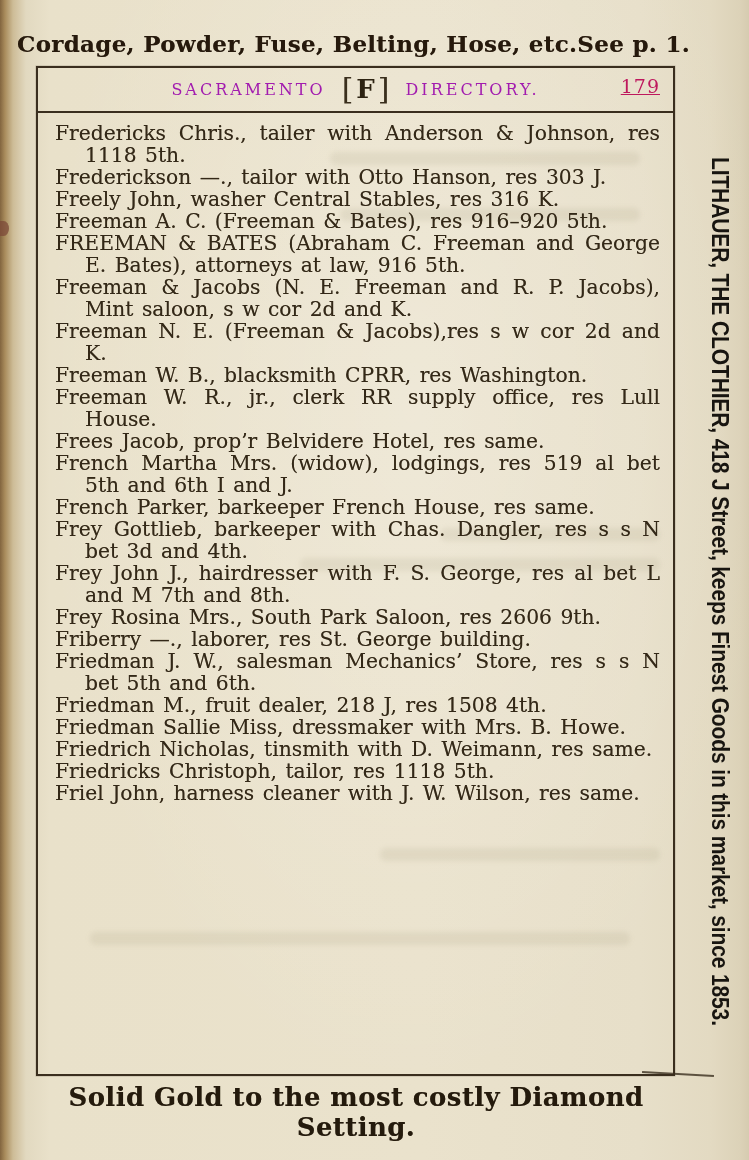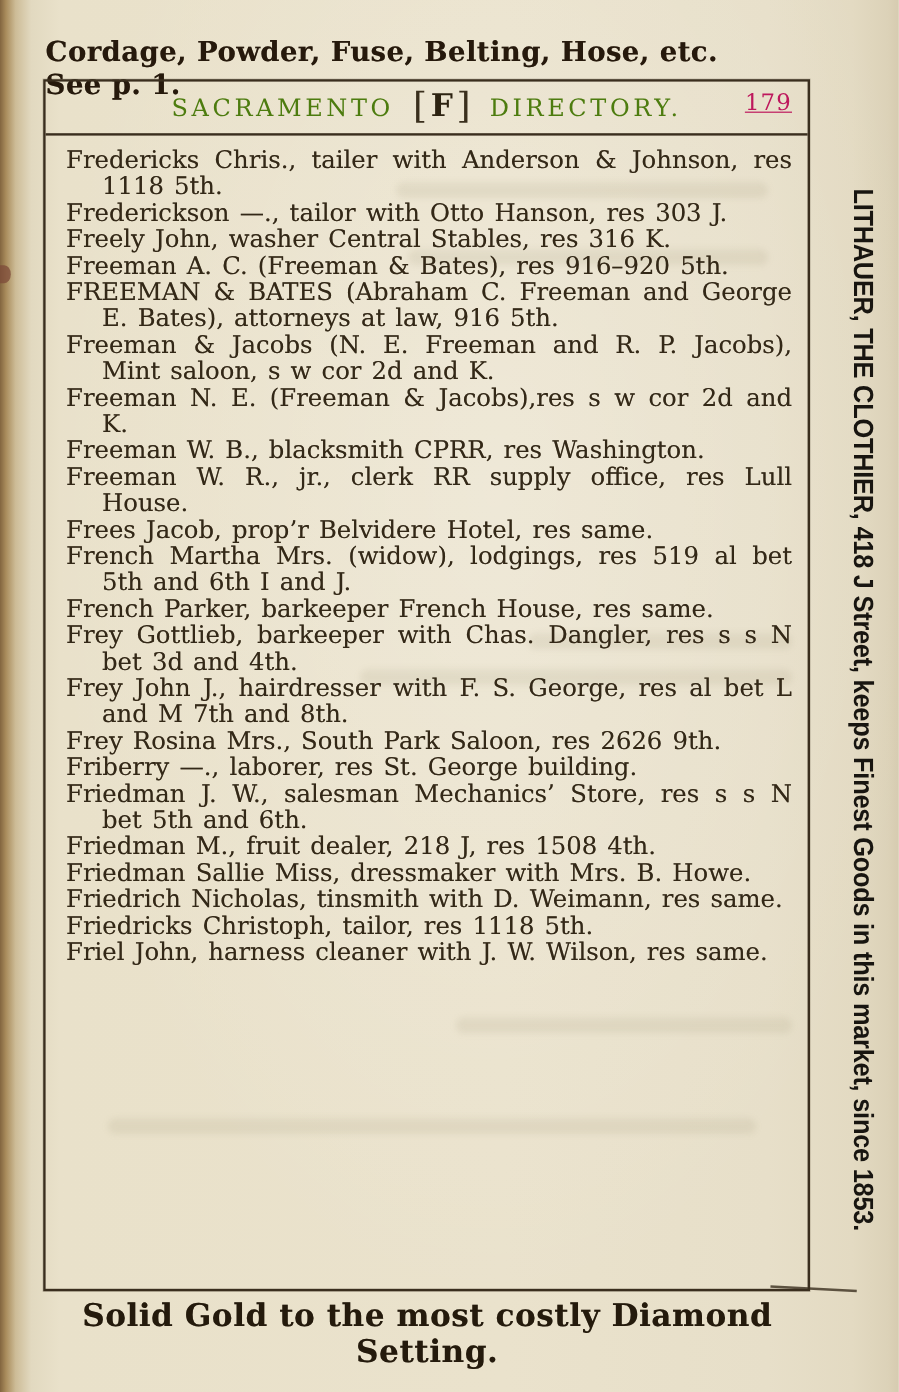--- a/index.html
+++ b/index.html
@@ -12,35 +12,34 @@
   }
   .page{position:absolute;inset:0;}
 
   
   .banner{
     position:absolute;left:38px;top:30px;width:652px;
     display:flex;justify-content:flex-end;align-items:baseline;
     font-weight:bold;font-size:23px;color:#26190c;letter-spacing:.3px;
     text-shadow:0 0 .5px rgba(38,25,12,.55);
     white-space:nowrap;
-    flex-direction:column;
   }
 
   
   .dirbox{
     position:absolute;left:36px;top:66px;width:639px;height:1010px;
     border:2px solid #3a2e1e;box-sizing:border-box;
     box-shadow:0 0 0 .5px rgba(58,46,30,.25);
   }
   .dirheader{
     position:relative;height:43px;border-bottom:2px solid #3a2e1e;
     display:flex;align-items:center;justify-content:center;
     color:#453a27;
   }
-  .city,.dtitle{font-size:20px;letter-spacing:3px;color:#4d7c0f;}
+  .city,.dtitle{font-size:16px;letter-spacing:3px;color:#a21caf;}
   .bracket{font-size:30px;font-weight:300;color:#3a2f1d;line-height:1;position:relative;top:-1px;}
   .bracket.open{margin-left:16px;margin-right:3px;}
   .bracket.close{margin-right:16px;margin-left:3px;}
   .letter{font-size:26px;font-weight:bold;color:#2d2312;line-height:1;position:relative;top:-1px;}
   .pagenum{position:absolute;right:13px;top:7px;font-size:19px;color:#be185d;letter-spacing:1px;text-decoration:underline;}
 
   
   .entries{
     padding:9px 13px 0 17px;
     font-size:20.3px;line-height:22px;color:#332817;
@@ -112,21 +111,21 @@
         <div class="entry">FREEMAN &amp; BATES (Abraham C. Freeman and George E. Bates), attorneys at law, 916 5th.</div>
         <div class="entry">Freeman &amp; Jacobs (N. E. Freeman and R. P. Jacobs), Mint saloon, s w cor 2d and K.</div>
         <div class="entry">Freeman N. E. (Freeman &amp; Jacobs),res s w cor 2d and K.</div>
         <div class="entry">Freeman W. B., blacksmith CPRR, res Washington.</div>
         <div class="entry">Freeman W. R., jr., clerk RR supply office, res Lull House.</div>
         <div class="entry">Frees Jacob, prop’r Belvidere Hotel, res same.</div>
         <div class="entry">French Martha Mrs. (widow), lodgings, res 519 al bet 5th and 6th I and J.</div>
         <div class="entry">French Parker, barkeeper French House, res same.</div>
         <div class="entry">Frey Gottlieb, barkeeper with Chas. Dangler, res s s N bet 3d and 4th.</div>
         <div class="entry">Frey John J., hairdresser with F. S. George, res al bet L and M 7th and 8th.</div>
-        <div class="entry">Frey Rosina Mrs., South Park Saloon, res 2626 9th.</div>
+        <div class="entry">Frey Rosina Mrs., South Park Saloon, res 2606 9th.</div>
         <div class="entry">Friberry —., laborer, res St. George building.</div>
         <div class="entry">Friedman J. W., salesman Mechanics’ Store, res s s N bet 5th and 6th.</div>
         <div class="entry">Friedman M., fruit dealer, 218 J, res 1508 4th.</div>
         <div class="entry">Friedman Sallie Miss, dressmaker with Mrs. B. Howe.</div>
         <div class="entry">Friedrich Nicholas, tinsmith with D. Weimann, res same.</div>
         <div class="entry">Friedricks Christoph, tailor, res 1118 5th.</div>
         <div class="entry">Friel John, harness cleaner with J. W. Wilson, res same.</div>
       </div>
   </div>
 

